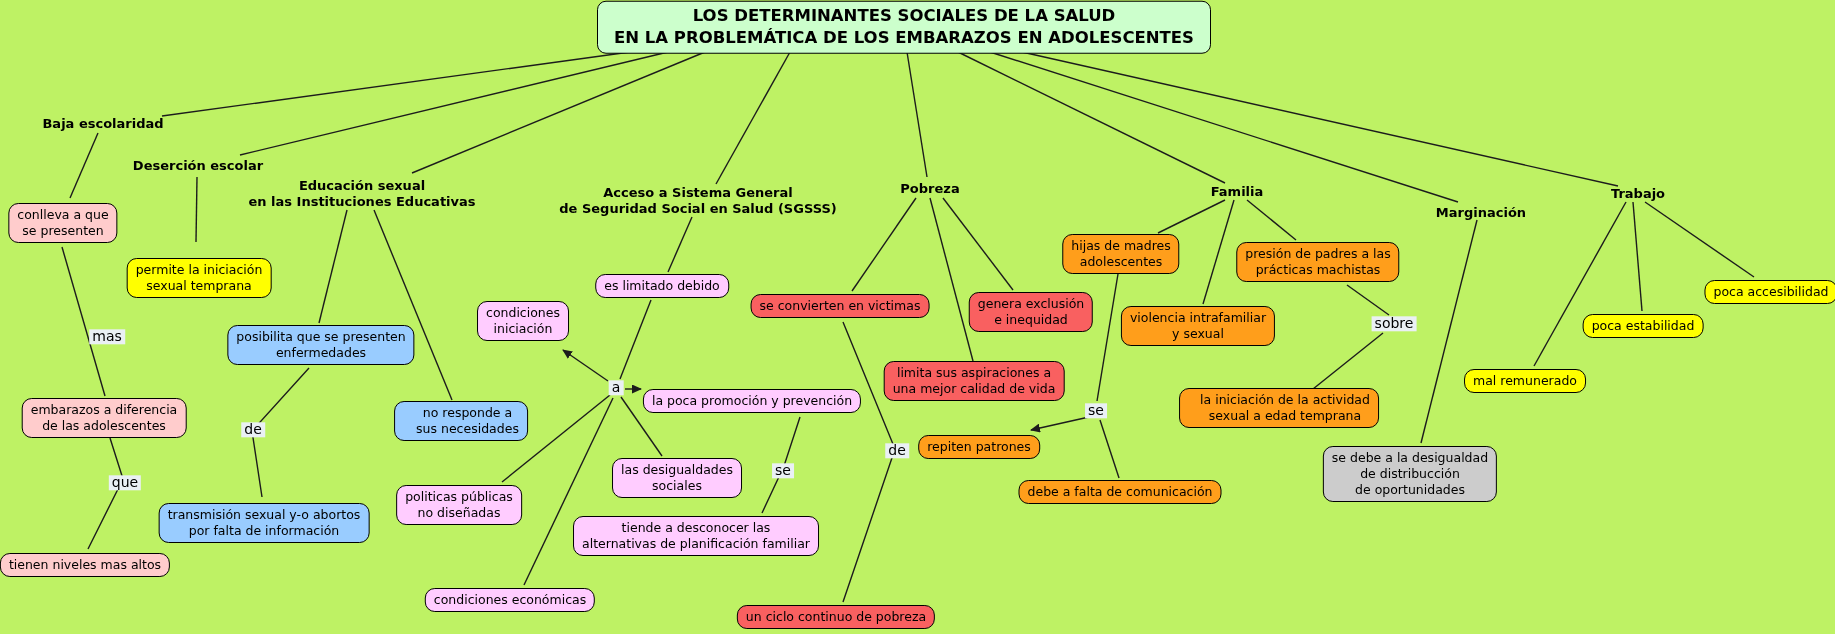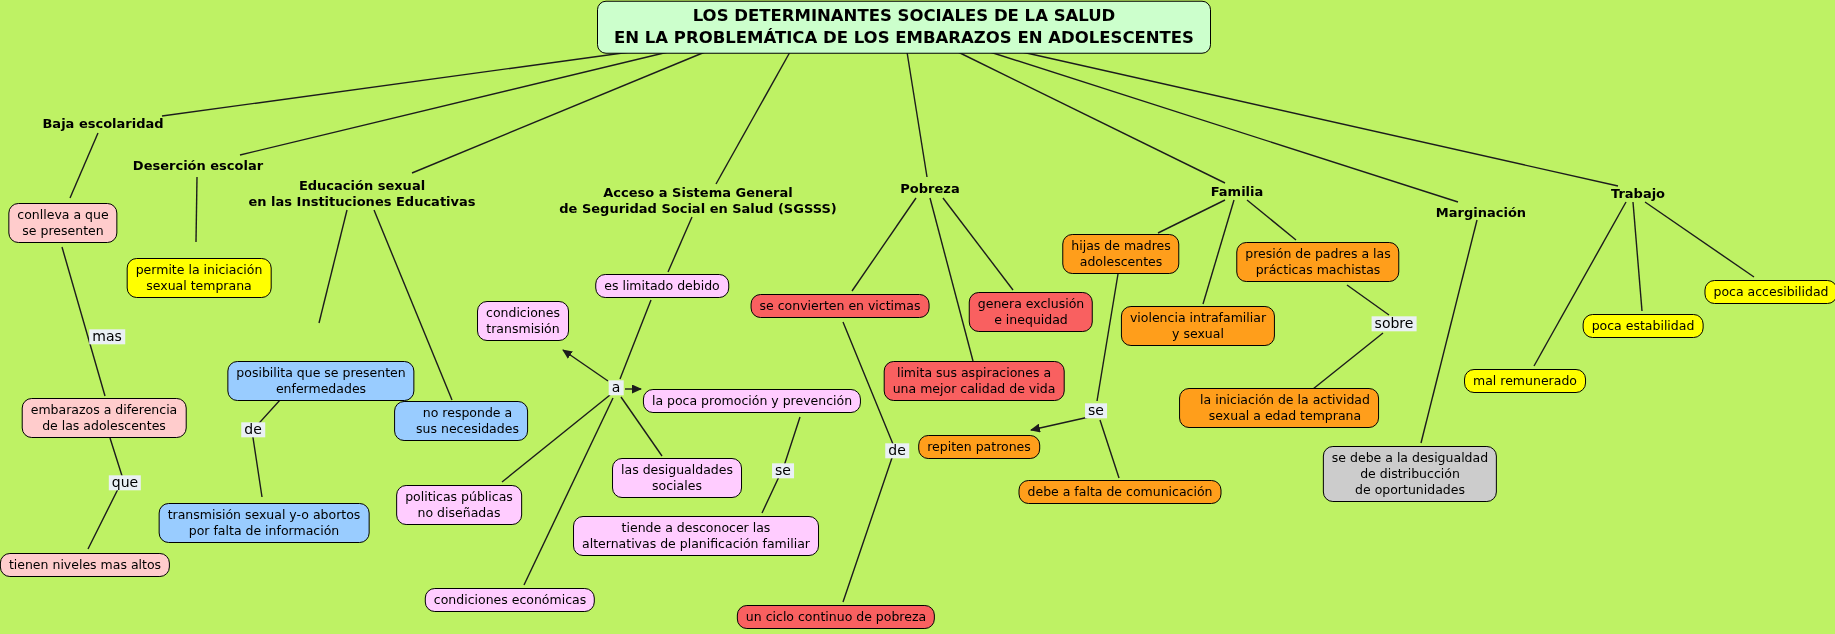--- a/index.html
+++ b/index.html
@@ -103,28 +103,28 @@
       <div class="topic" style="left: 1237px; top: 192px;">Familia</div>
       <div class="topic" style="left: 1481px; top: 213px;">Marginación</div>
       <div class="topic" style="left: 1638px; top: 194px;">Trabajo</div>
       <div class="node" style="left: 63px; top: 223px; background: rgb(255, 204, 204);">conlleva a que
 se presenten</div>
       <div class="node" style="left: 104px; top: 418px; background: rgb(255, 204, 204);">embarazos a diferencia
 de las adolescentes</div>
       <div class="node" style="left: 85px; top: 565px; background: rgb(255, 204, 204);">tienen niveles mas altos</div>
       <div class="node" style="left: 199px; top: 270px; background: rgb(255, 255, 0); margin-top: 8px;">permite la iniciación
 sexual temprana</div>
-      <div class="node" style="left: 321px; top: 345px; background: rgb(153, 204, 255); margin-top: 36px;">posibilita que se presenten
+      <div class="node" style="left: 321px; top: 345px; background: rgb(153, 204, 255);">posibilita que se presenten
 enfermedades</div>
       <div class="node" style="left: 461px; top: 421px; background: rgb(153, 204, 255); padding-left: 21px;">no responde a
 sus necesidades</div>
       <div class="node" style="left: 264px; top: 523px; background: rgb(153, 204, 255);">transmisión sexual y-o abortos
 por falta de información</div>
       <div class="node" style="left: 523px; top: 321px; background: rgb(255, 204, 255);">condiciones
-transmisión</div>
+iniciación</div>
       <div class="node" style="left: 662px; top: 286px; background: rgb(255, 204, 255);">es limitado debido</div>
       <div class="node" style="left: 752px; top: 401px; background: rgb(255, 204, 255);">la poca promoción y prevención</div>
       <div class="node" style="left: 677px; top: 478px; background: rgb(255, 204, 255);">las desigualdades
 sociales</div>
       <div class="node" style="left: 696px; top: 536px; background: rgb(255, 204, 255);">tiende a desconocer las
 alternativas de planificación familiar</div>
       <div class="node" style="left: 459px; top: 505px; background: rgb(255, 204, 255);">politicas públicas
 no diseñadas</div>
       <div class="node" style="left: 510px; top: 600px; background: rgb(255, 204, 255);">condiciones económicas</div>
       <div class="node" style="left: 840px; top: 306px; background: rgb(249, 96, 96);">se convierten en victimas</div>

